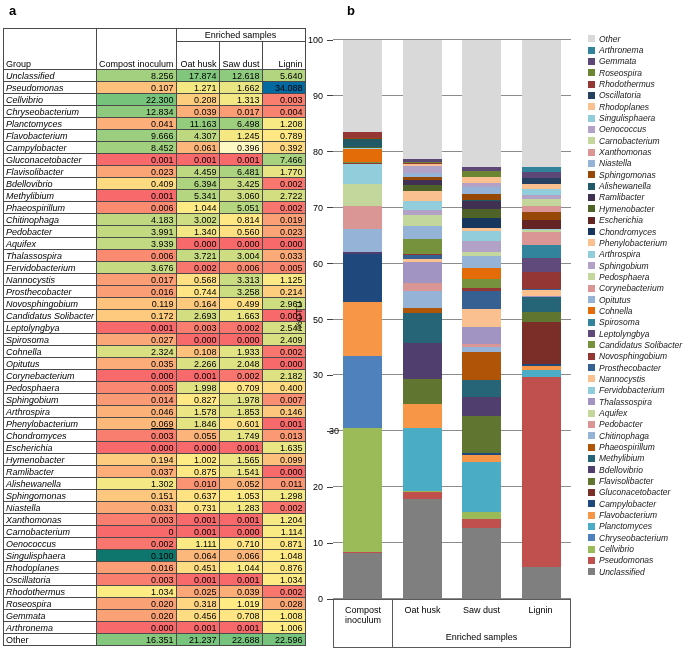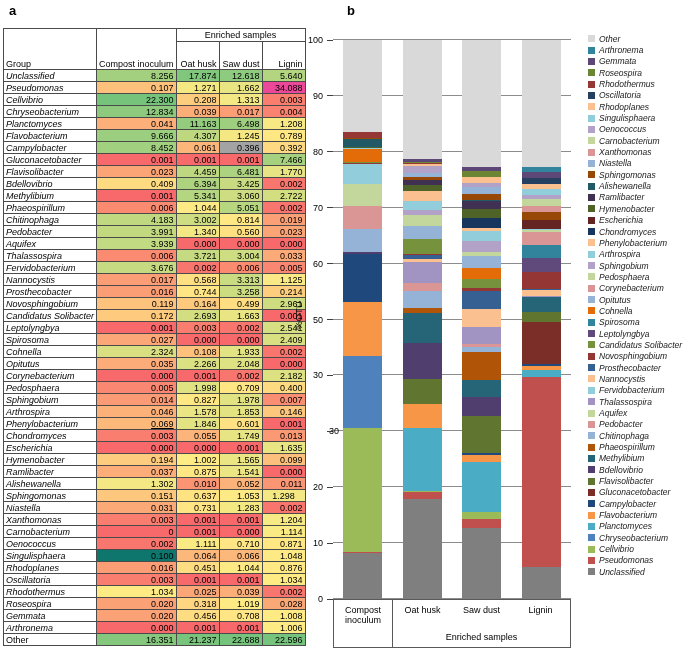--- a/index.html
+++ b/index.html
@@ -87,21 +87,21 @@
           <td class="v" style="background: rgb(162, 208, 127);">8.256</td>
           <td class="v" style="background: rgb(128, 198, 125);">17.874</td>
           <td class="v" style="background: rgb(143, 203, 126);">12.618</td>
           <td class="v" style="background: rgb(179, 213, 128);">5.640</td>
         </tr>
         <tr class="datarow">
           <td class="g it">Pseudomonas</td>
           <td class="v" style="background: rgb(253, 193, 124);">0.107</td>
           <td class="v" style="background: rgb(244, 232, 131);">1.271</td>
           <td class="v" style="background: rgb(233, 229, 131);">1.662</td>
-          <td class="v" style="background: #ec4899;">34.088</td>
+          <td class="v" style="background: #0369a1;">34.088</td>
         </tr>
         <tr class="datarow">
           <td class="g it">Cellvibrio</td>
           <td class="v" style="background: rgb(118, 195, 124);">22.300</td>
           <td class="v" style="background: rgb(253, 205, 126);">0.208</td>
           <td class="v" style="background: rgb(243, 232, 131);">1.313</td>
           <td class="v" style="background: rgb(249, 126, 111);">0.003</td>
         </tr>
         <tr class="datarow">
           <td class="g it">Chryseobacterium</td>
@@ -121,21 +121,21 @@
           <td class="g it">Flavobacterium</td>
           <td class="v" style="background: rgb(155, 206, 126);">9.666</td>
           <td class="v" style="background: rgb(190, 216, 128);">4.307</td>
           <td class="v" style="background: rgb(245, 232, 131);">1.245</td>
           <td class="v" style="background: rgb(255, 231, 131);">0.789</td>
         </tr>
         <tr class="datarow">
           <td class="g it">Campylobacter</td>
           <td class="v" style="background: rgb(161, 208, 127);">8.452</td>
           <td class="v" style="background: rgb(252, 182, 122);">0.061</td>
-          <td class="v" style="background: #a3a3a3;">0.396</td>
+          <td class="v" style="background: #fef9c3;">0.396</td>
           <td class="v" style="background: rgb(254, 217, 129);">0.392</td>
         </tr>
         <tr class="datarow">
           <td class="g it">Gluconacetobacter</td>
           <td class="v" style="background: rgb(248, 105, 107);">0.001</td>
           <td class="v" style="background: rgb(248, 105, 107);">0.001</td>
           <td class="v" style="background: rgb(248, 105, 107);">0.001</td>
           <td class="v" style="background: rgb(166, 209, 127);">7.466</td>
         </tr>
         <tr class="datarow">
@@ -325,21 +325,21 @@
           <td class="v" style="background: rgb(243, 232, 131);">1.302</td>
           <td class="v" style="background: rgb(250, 148, 115);">0.010</td>
           <td class="v" style="background: rgb(252, 179, 121);">0.052</td>
           <td class="v" style="background: rgb(250, 150, 116);">0.011</td>
         </tr>
         <tr class="datarow">
           <td class="g it">Sphingomonas</td>
           <td class="v" style="background: rgb(253, 199, 125);">0.151</td>
           <td class="v" style="background: rgb(255, 227, 130);">0.637</td>
           <td class="v" style="background: rgb(253, 234, 132);">1.053</td>
-          <td class="v" style="background: rgb(243, 232, 131); text-align: center;">1.298</td>
+          <td class="v" style="background: rgb(243, 232, 131);">1.298</td>
         </tr>
         <tr class="datarow">
           <td class="g it">Niastella</td>
           <td class="v" style="background: rgb(251, 170, 119);">0.031</td>
           <td class="v" style="background: rgb(255, 229, 131);">0.731</td>
           <td class="v" style="background: rgb(244, 232, 131);">1.283</td>
           <td class="v" style="background: rgb(249, 118, 110);">0.002</td>
         </tr>
         <tr class="datarow">
           <td class="g it">Xanthomonas</td>

